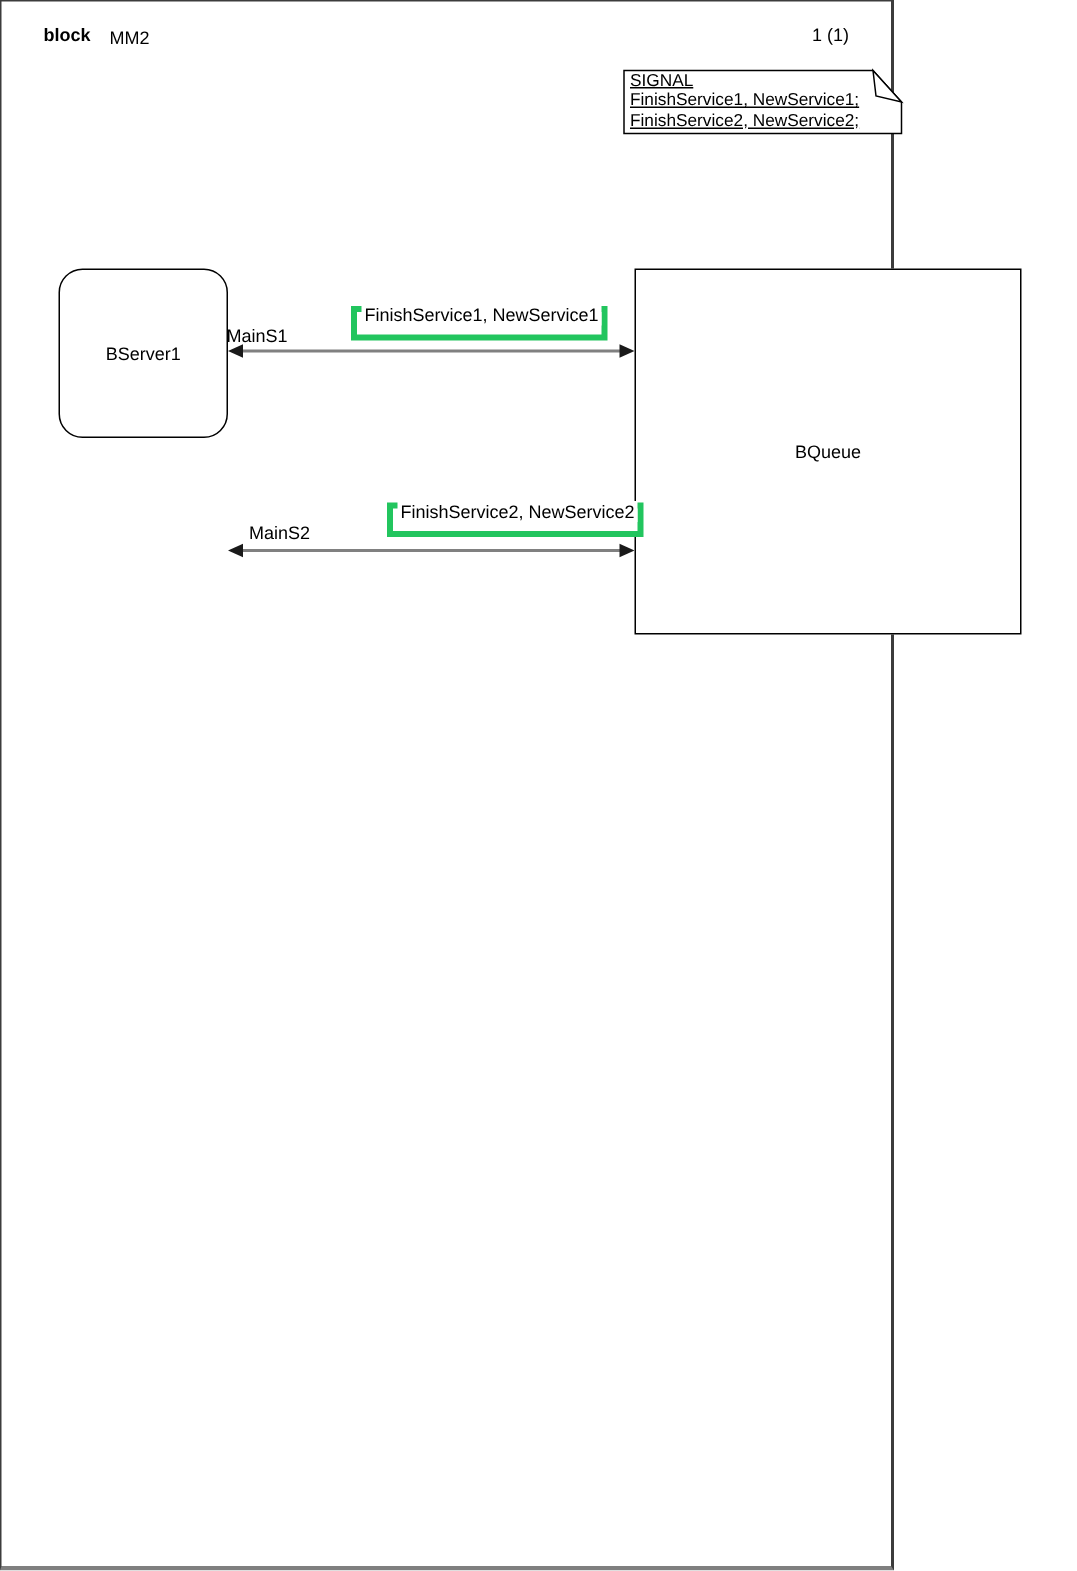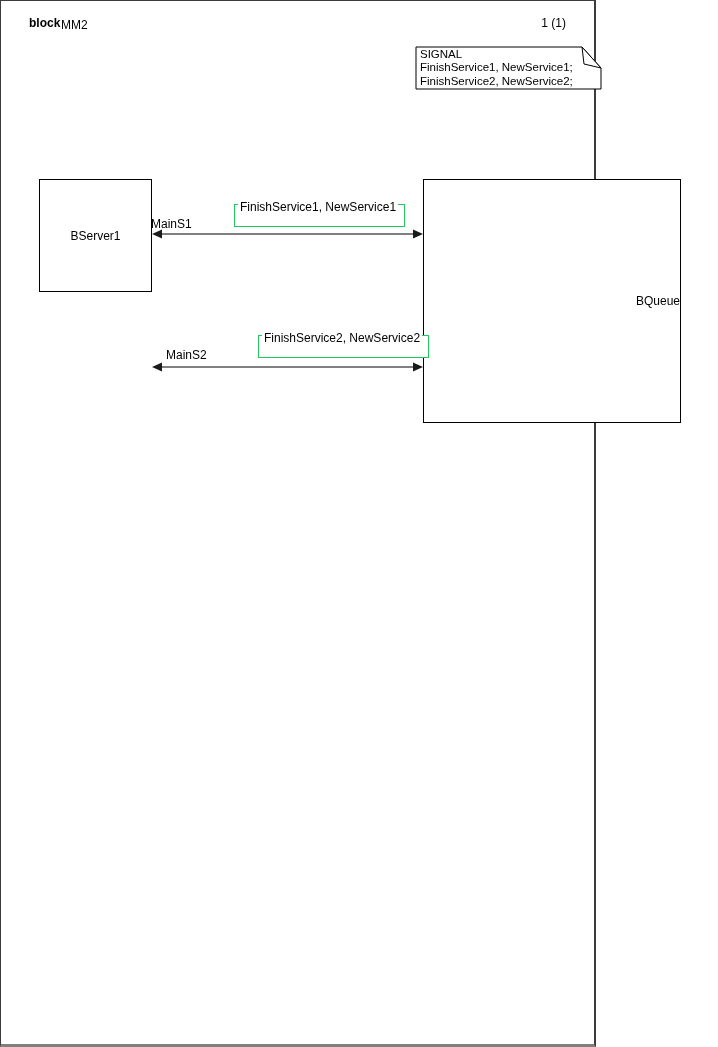--- a/index.html
+++ b/index.html
@@ -18,55 +18,56 @@
     border-top: 1px solid #3c3c3c;
     border-left: 1px solid #3c3c3c;
     border-right: 2px solid #3c3c3c;
     border-bottom: 3px solid #7f7f7f;
   }
   .hdr-kind {
     position: absolute; left: 28px; top: 15px;
     font-size: 12px; font-weight: bold;
   }
   .hdr-name {
-    position: absolute; left: 60px; top: 17px;
+    position: absolute; left: 72px; top: 17px;
     font-size: 12px;
   }
   .hdr-page {
     position: absolute; right: 28px; top: 15px;
     font-size: 12px; text-align: right;
   }
   svg.overlay {
     position: absolute; left: 0; top: 0;
     width: 718px; height: 1047px;
   }
   .note-text {
     position: absolute; left: 419px; top: 47px;
     font-size: 11.5px; line-height: 13.4px;
     white-space: nowrap;
+    text-decoration: underline;
   }
   .block {
     position: absolute;
     border: 1px solid #000000;
     background: #ffffff;
     display: flex; align-items: center; justify-content: center;
     font-size: 12px;
   }
-  .block.bserver1 { left: 38px;  top: 178px; width: 113px; height: 113px; }
+  .block.bserver1 { left: 38px;  top: 178px; width: 113px; height: 113px; border-radius: 16px; }
   .block.bserver2 { left: 38px;  top: 310px; width: 113px; height: 113px; }
-  .block.bqueue   { left: 422px; top: 178px; width: 258px; height: 244px; justify-content: flex-end; }
+  .block.bqueue   { left: 422px; top: 178px; width: 258px; height: 244px; }
   .chan-label {
     position: absolute; width: 80px;
     font-size: 12px; text-align: left;
   }
   .chan-label.mains1 { left: 150px; top: 216px; }
   .chan-label.mains2 { left: 150px; top: 347px; padding-left: 15px; }
   .siglist {
     position: absolute;
-    border: 1px solid #22c55e;
+    border: 4px solid #22c55e;
     background: #ffffff;
     height: 23px;
   }
   .siglist.s1 { left: 233px; top: 203px; width: 171px; }
   .siglist.s2 { left: 236px; top: 334px; width: 171px; margin-left: 21px; }
   .siglist .txt {
     position: absolute; left: 3px; top: -5px;
     background: #ffffff;
     font-size: 12px;
     padding: 0 2px;

